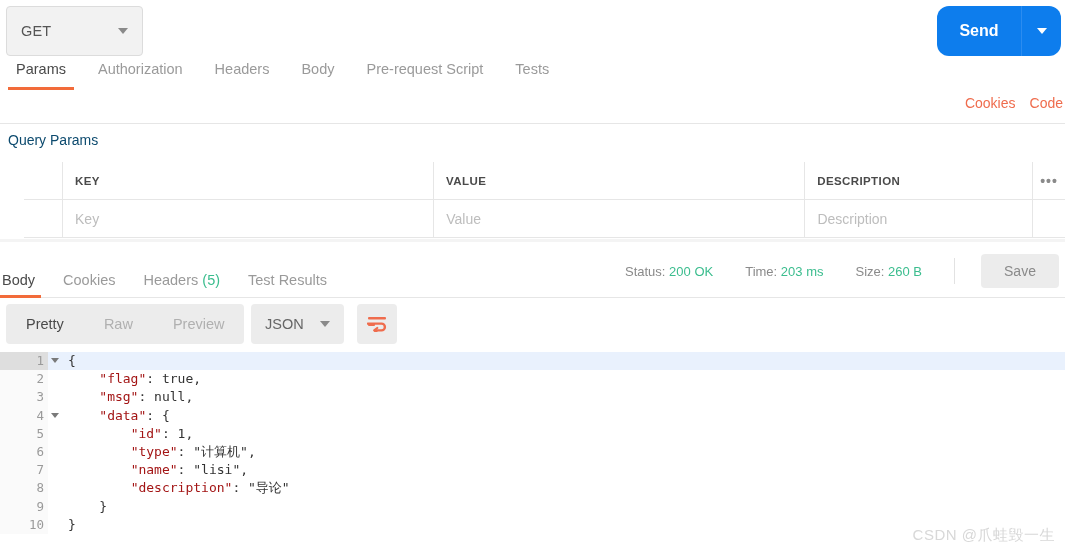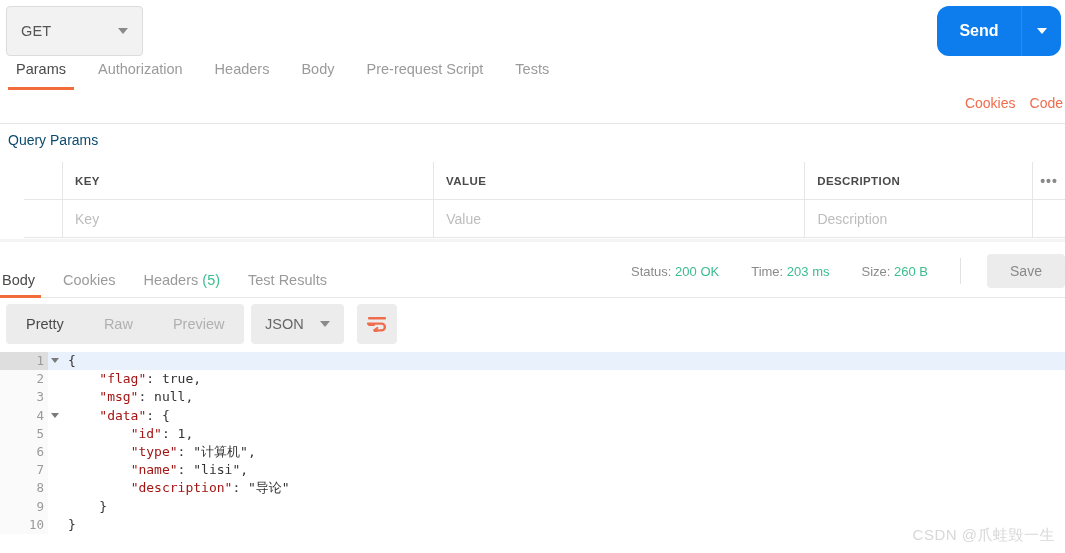--- a/index.html
+++ b/index.html
@@ -114,21 +114,21 @@
   .hcount { color:#3bbd8e; }
   .status-area {
     position:absolute; right:0; bottom:9px; display:flex; align-items:center; gap:12px;
   }
   .stat { font-size:13px; color:#8a8a8a; margin-right:20px; white-space:nowrap; }
   .stat b { font-weight:normal; color:#3bbd8e; }
   .vdiv { width:1px; height:26px; background:#e2e2e2; margin-right:14px; }
   .save-btn {
     width:78px; height:34px; background:#ececec; border-radius:4px;
     display:flex; align-items:center; justify-content:center;
-    font-size:14px; color:#8a8a8a; cursor:pointer; 
+    font-size:14px; color:#8a8a8a; cursor:pointer; margin-right:6px;
   }
 
   
   .body-toolbar {
     position:absolute; left:0; top:298px; width:1065px; height:54px; background:#fff;
   }
   .seg {
     position:absolute; left:6px; top:6px; height:40px; background:#ececec;
     border-radius:4px; display:flex; align-items:center;
   }

